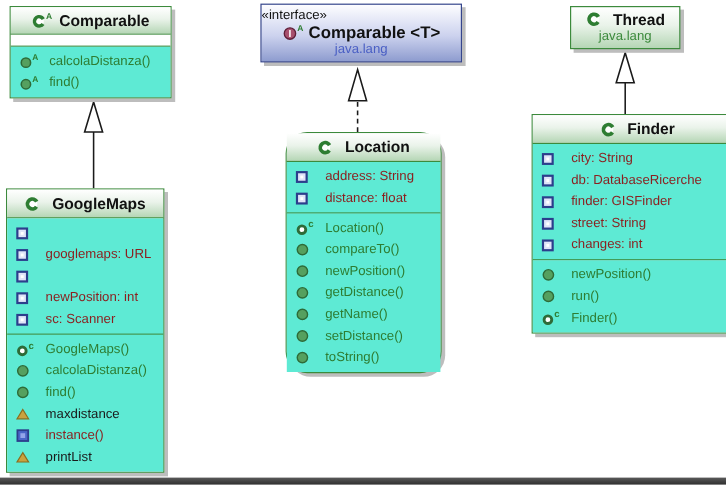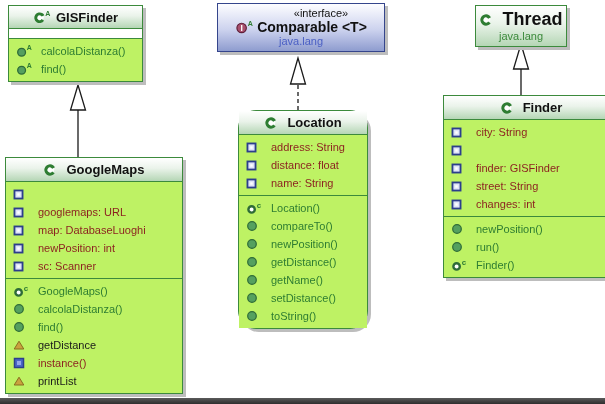--- a/index.html
+++ b/index.html
@@ -13,48 +13,48 @@
     box-shadow:3px 3px 0 #bdbdbd;box-sizing:border-box;
   }
   .hdr{
     display:flex;align-items:center;justify-content:center;gap:5px;
     font-weight:bold;font-size:13px;color:#111;
     border-bottom:1.5px solid #3c8a3c;
     background:linear-gradient(180deg,#ffffff 0%,#eaf3ea 45%,#b5d6b5 100%);
     padding:4px 3px;white-space:nowrap;
   }
   .empty-sec{height:9px;border-bottom:1.5px solid #3c8a3c;background:#fff;}
-  .section{padding:3px 0;background:#bef264;}
+  .section{padding:3px 0;background:#5eead4;}
   .section.bordered{border-bottom:1.5px solid #3c8a3c;}
   .row{display:flex;align-items:center;gap:7px;height:18px;padding:0 7px;
        font-size:11px;white-space:nowrap;}
   .micon{display:inline-flex;width:18px;justify-content:flex-start;flex:0 0 auto;}
   .lbl.field{color:#8b1f1f;}
   .lbl.method{color:#2e7d32;}
   .lbl.plain{color:#1a1a1a;}
   .lbl.static{color:#8b1f1f;}
 
   #box-gisfinder{left:8px;top:5px;width:135px;}
   #box-gisfinder .hdr{padding:3px 3px;}
   #box-comparable{left:217px;top:3px;width:168px;border-color:#35458c;
     background:linear-gradient(180deg,#fdfdff 0%,#ccd2ee 55%,#8e9ccf 100%);
     padding:3px 0 4px 0;}
   #box-thread{left:475px;top:5px;width:92px;
     background:linear-gradient(180deg,#ffffff 0%,#e9f3e9 45%,#b5d6b5 100%);
     padding:3px 0 4px 0;}
-  #box-googlemaps{left:5px;top:157px;width:178px;}
+  #box-googlemaps{left:5px;top:157px;width:132px;}
   #box-location{left:238px;top:110px;width:130px;border-radius:18px;}
   #box-finder{left:443px;top:95px;width:176px;}
 
-  .iface-line1{text-align:center;font-size:11px;color:#111;padding-left:40px;}
+  .iface-line1{text-align:left;font-size:11px;color:#111;}
   .iface-line2{display:flex;justify-content:center;align-items:center;gap:4px;
     font-size:14px;font-weight:bold;color:#111;}
   .iface-line3{text-align:center;font-size:11px;color:#4a5fc4;}
-  .thread-line1{display:flex;justify-content:center;align-items:center;gap:5px;
-    font-size:18px;font-weight:bold;color:#111;}
+  .thread-line1{display:flex;justify-content:center;gap:5px;
+    font-size:13px;font-weight:bold;color:#111;}
   .thread-line2{text-align:center;font-size:11px;color:#3c8a3c;}
 
   .bottom-bar{position:absolute;left:0;bottom:0;width:605px;height:6px;
     background:linear-gradient(180deg,#5a5a5a,#2e2e2e);}
 </style>
 </head>
 <body>
 
 <svg class="overlay" width="605" height="404" viewBox="0 0 605 404">
   <g>
@@ -72,21 +72,21 @@
 </svg>
 
 <div class="uml-box" id="box-gisfinder">
   <div class="hdr">
     <span class="micon">
         <svg width="19" height="16" viewBox="0 0 19 16">
           <circle cx="7" cy="8.8" r="4.1" fill="#ffffff" stroke="#2e7d32" stroke-width="3.1" stroke-dasharray="20.8 5" transform="rotate(34 7 8.8)"></circle>
           <text x="13" y="7" font-size="7.5" font-weight="bold" fill="#2e7d32" font-family="sans-serif">A</text>
         </svg>
       </span>
-    <span>GISFinder</span>
+    <span>Comparable</span>
   </div>
   <div class="empty-sec"></div>
   <div class="section">
       <div class="row">
         <span class="micon">
           <svg width="17" height="14" viewBox="0 0 17 14">
             <circle cx="5.6" cy="8.2" r="3.9" fill="#55a05f" stroke="#2e6b38" stroke-width="1.3"></circle>
             <text x="10.8" y="6.2" font-size="7" font-weight="bold" fill="#2e7d32" font-family="sans-serif">A</text>
           </svg>
         </span>
@@ -158,21 +158,20 @@
         </span>
         <span class="lbl field">googlemaps: URL</span>
       </div>
       <div class="row">
         <span class="micon">
           <svg width="11" height="11" viewBox="0 0 12 12">
             <rect x="1.6" y="1.6" width="8.8" height="8.8" fill="#dfe4f8" stroke="#2c3e8c" stroke-width="2"></rect>
             <rect x="4.7" y="4.7" width="2.6" height="2.6" fill="#ffffff"></rect>
           </svg>
         </span>
-        <span class="lbl field">map: DatabaseLuoghi</span>
       </div>
       <div class="row">
         <span class="micon">
           <svg width="11" height="11" viewBox="0 0 12 12">
             <rect x="1.6" y="1.6" width="8.8" height="8.8" fill="#dfe4f8" stroke="#2c3e8c" stroke-width="2"></rect>
             <rect x="4.7" y="4.7" width="2.6" height="2.6" fill="#ffffff"></rect>
           </svg>
         </span>
         <span class="lbl field">newPosition: int</span>
       </div>
@@ -211,21 +210,21 @@
           </svg>
         </span>
         <span class="lbl method">find()</span>
       </div>
       <div class="row">
         <span class="micon">
           <svg width="12" height="12" viewBox="0 0 12 12">
             <path d="M6 2.2 L10.8 10 L1.2 10 Z" fill="#c9a23f" stroke="#8a6d1f" stroke-width="1"></path>
           </svg>
         </span>
-        <span class="lbl plain">getDistance</span>
+        <span class="lbl plain">maxdistance</span>
       </div>
       <div class="row">
         <span class="micon">
           <svg width="12" height="12" viewBox="0 0 12 12">
             <rect x="1.5" y="1.5" width="9" height="9" fill="#4a66c8" stroke="#2c3e8c" stroke-width="1.5"></rect>
             <rect x="4" y="4" width="4" height="4" fill="#93a5ea"></rect>
           </svg>
         </span>
         <span class="lbl static">instance()</span>
       </div>
@@ -260,29 +259,20 @@
         <span class="lbl field">address: String</span>
       </div>
       <div class="row">
         <span class="micon">
           <svg width="11" height="11" viewBox="0 0 12 12">
             <rect x="1.6" y="1.6" width="8.8" height="8.8" fill="#dfe4f8" stroke="#2c3e8c" stroke-width="2"></rect>
             <rect x="4.7" y="4.7" width="2.6" height="2.6" fill="#ffffff"></rect>
           </svg>
         </span>
         <span class="lbl field">distance: float</span>
-      </div>
-      <div class="row">
-        <span class="micon">
-          <svg width="11" height="11" viewBox="0 0 12 12">
-            <rect x="1.6" y="1.6" width="8.8" height="8.8" fill="#dfe4f8" stroke="#2c3e8c" stroke-width="2"></rect>
-            <rect x="4.7" y="4.7" width="2.6" height="2.6" fill="#ffffff"></rect>
-          </svg>
-        </span>
-        <span class="lbl field">name: String</span>
       </div>
     </div>
   <div class="section">
       <div class="row">
         <span class="micon">
           <svg width="17" height="14" viewBox="0 0 17 14">
             <circle cx="5.6" cy="8.4" r="3.2" fill="#ffffff" stroke="#2e6b38" stroke-width="2.4"></circle>
             <text x="10.8" y="6.5" font-size="8" font-weight="bold" fill="#2e7d32" font-family="sans-serif">c</text>
           </svg>
         </span>
@@ -358,20 +348,21 @@
         </span>
         <span class="lbl field">city: String</span>
       </div>
       <div class="row">
         <span class="micon">
           <svg width="11" height="11" viewBox="0 0 12 12">
             <rect x="1.6" y="1.6" width="8.8" height="8.8" fill="#dfe4f8" stroke="#2c3e8c" stroke-width="2"></rect>
             <rect x="4.7" y="4.7" width="2.6" height="2.6" fill="#ffffff"></rect>
           </svg>
         </span>
+        <span class="lbl field">db: DatabaseRicerche</span>
       </div>
       <div class="row">
         <span class="micon">
           <svg width="11" height="11" viewBox="0 0 12 12">
             <rect x="1.6" y="1.6" width="8.8" height="8.8" fill="#dfe4f8" stroke="#2c3e8c" stroke-width="2"></rect>
             <rect x="4.7" y="4.7" width="2.6" height="2.6" fill="#ffffff"></rect>
           </svg>
         </span>
         <span class="lbl field">finder: GISFinder</span>
       </div>

